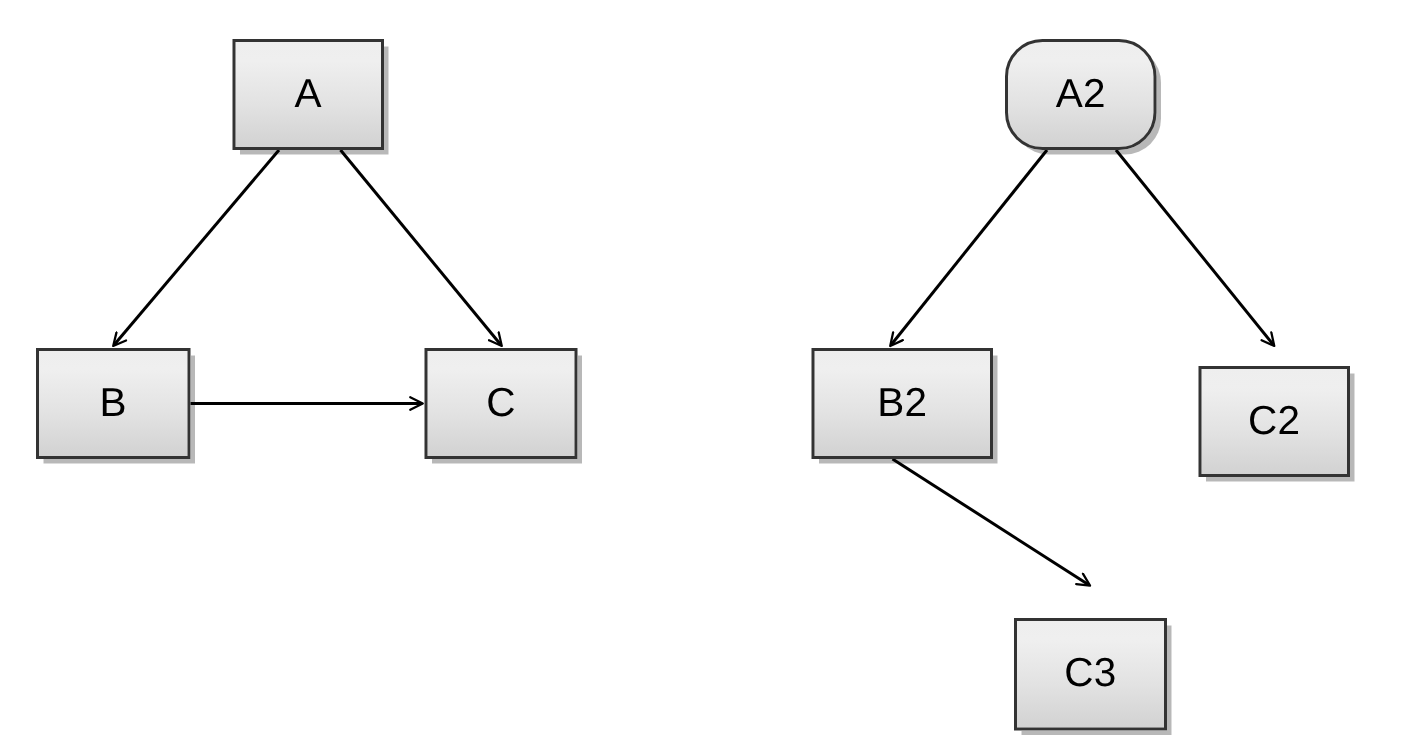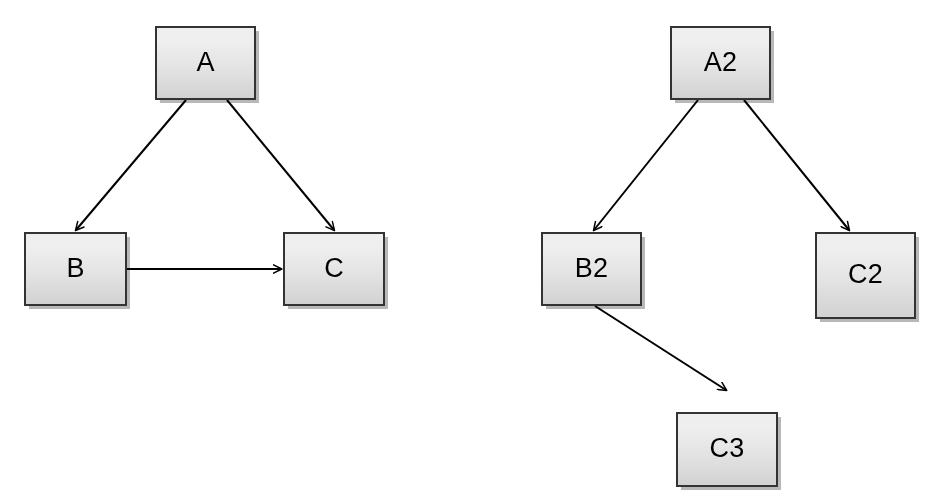--- a/index.html
+++ b/index.html
@@ -70,27 +70,27 @@
   <div id="nodes">
       <div class="node" style="left: 155px; top: 26px; width: 101px; height: 74px;">
         <span class="node-label">A</span>
       </div>
       <div class="node" style="left: 24px; top: 232px; width: 103px; height: 74px;">
         <span class="node-label">B</span>
       </div>
       <div class="node" style="left: 283px; top: 232px; width: 102px; height: 74px;">
         <span class="node-label">C</span>
       </div>
-      <div class="node" style="left: 670px; top: 26px; width: 101px; height: 74px;">
+      <div class="node" style="left: 670px; top: 26px; width: 101px; height: 74px; border-radius: 25px;">
         <span class="node-label">A2</span>
       </div>
-      <div class="node" style="left: 541px; top: 232px; width: 101px; height: 74px;">
+      <div class="node" style="left: 541px; top: 232px; width: 121px; height: 74px;">
         <span class="node-label">B2</span>
       </div>
-      <div class="node" style="left: 799px; top: 232px; width: 101px; height: 87px; margin-left: 16px;">
+      <div class="node" style="left: 799px; top: 244px; width: 101px; height: 74px;">
         <span class="node-label">C2</span>
       </div>
       <div class="node" style="left: 676px; top: 392px; width: 102px; height: 75px; margin-top: 20px;">
         <span class="node-label">C3</span>
       </div>
     </div>
 
 </div>
 
 </body></html>

